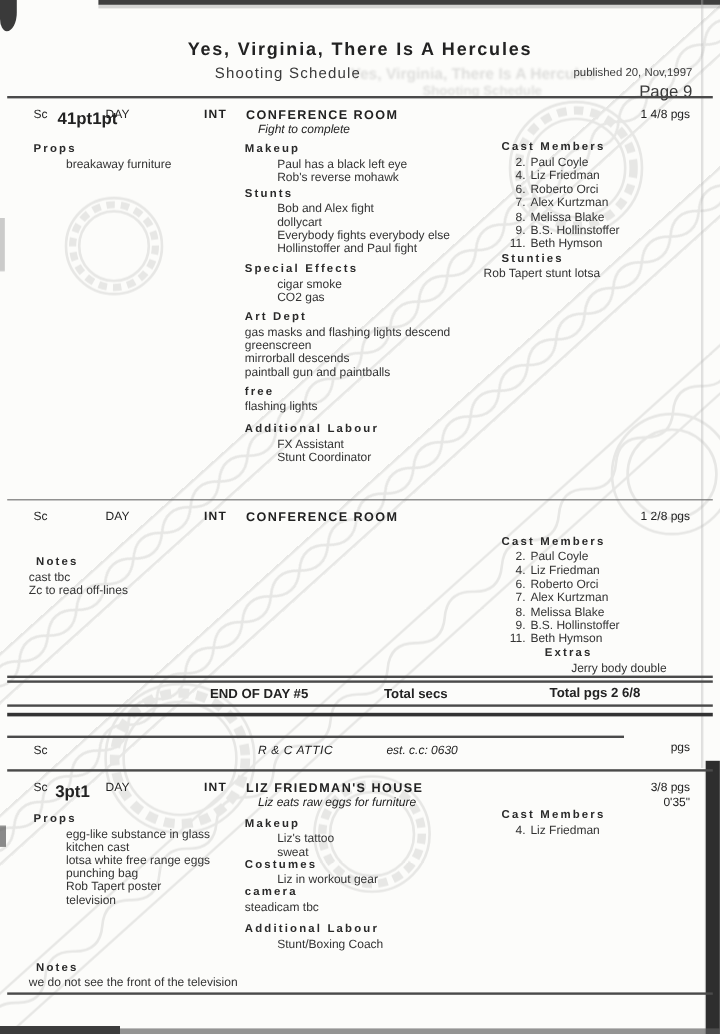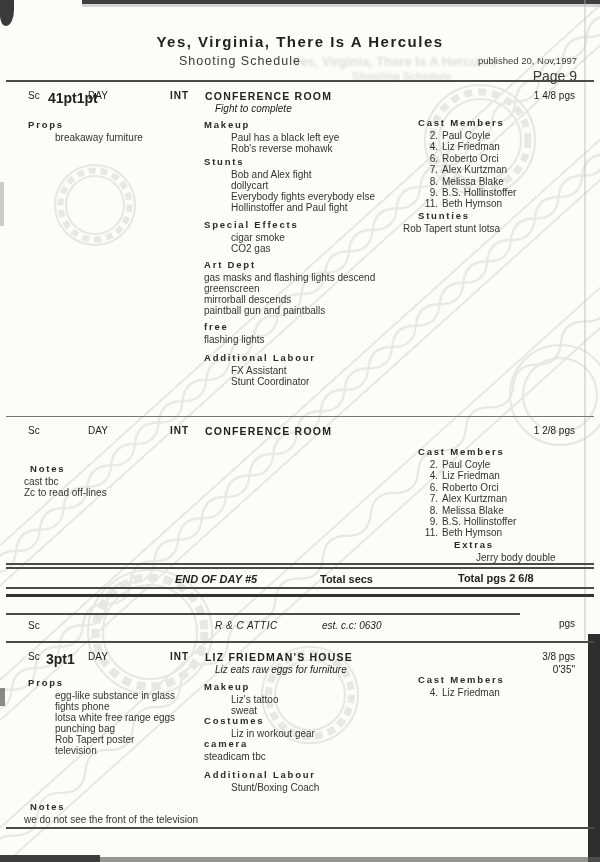--- a/index.html
+++ b/index.html
@@ -228,21 +228,21 @@
       </div>
   </div>
 
   <div class="sec" style="left:418px;top:539px;margin-left:36px;">
     <div class="lbl">Extras</div>
     <div class="it" style="padding-left:22px;">Jerry body double</div>
   </div>
 
   <div class="rule" style="top:563px;height:2px;"></div>
   <div class="rule" style="top:567px;height:1.5px;"></div>
-  <div class="abs b" style="left:175px;top:573px;font-size:11px;font-style:italic;">END OF DAY #5</div>
+  <div class="abs b" style="left:175px;top:573px;font-size:11px;">END OF DAY #5</div>
   <div class="abs b" style="left:320px;top:573px;font-size:11px;">Total secs</div>
   <div class="abs b" style="left:458px;top:572px;font-size:11px;text-align:center;">Total pgs 2 6/8</div>
   <div class="rule" style="top:587px;height:1.5px;"></div>
 
   <div class="rule" style="top:594px;height:2.5px;background:#333;"></div>
   <div class="rule" style="top:613px;height:1.5px;right:auto;width:514px;"></div>
   <div class="abs scene-sm" style="left:28px;top:620px;">Sc</div>
   <div class="abs i scene-sm" style="left:215px;top:620px;letter-spacing:.5px;">R &amp; C ATTIC</div>
   <div class="abs i scene-sm" style="left:322px;top:620px;">est. c.c: 0630</div>
   <div class="abs pgs" style="right:25px;top:618px;">pgs</div>
@@ -253,21 +253,21 @@
   <div class="abs scene-sm" style="left:88px;top:651px;">DAY</div>
   <div class="abs b scene-sm" style="left:170px;top:651px;letter-spacing:1px;">INT</div>
   <div class="abs scene-set" style="left:205px;top:651px;">LIZ FRIEDMAN'S HOUSE</div>
   <div class="abs pgs" style="right:25px;top:651px;">3/8 pgs</div>
   <div class="abs pgs" style="right:25px;top:664px;">0'35"</div>
   <div class="abs i scene-sm" style="left:215px;top:664px;">Liz eats raw eggs for furniture</div>
 
   <div class="sec" style="left:28px;top:677px;">
     <div class="lbl">Props</div>
     <div class="it ind">egg-like substance in glass</div>
-    <div class="it ind">fights phone</div>
+    <div class="it ind">kitchen cast</div>
     <div class="it ind">lotsa white free range eggs</div>
     <div class="it ind">punching bag</div>
     <div class="it ind">Rob Tapert poster</div>
     <div class="it ind">television</div>
   </div>
 
   <div class="sec" style="left:204px;top:681px;">
     <div class="lbl">Makeup</div>
     <div class="it ind">Liz's tattoo</div>
     <div class="it ind">sweat</div>

